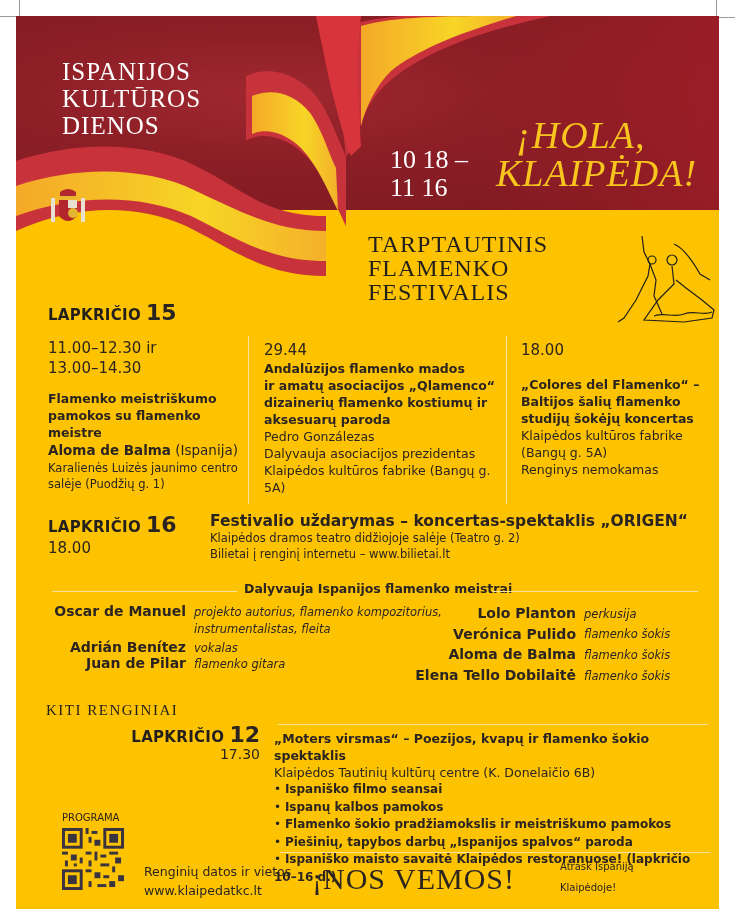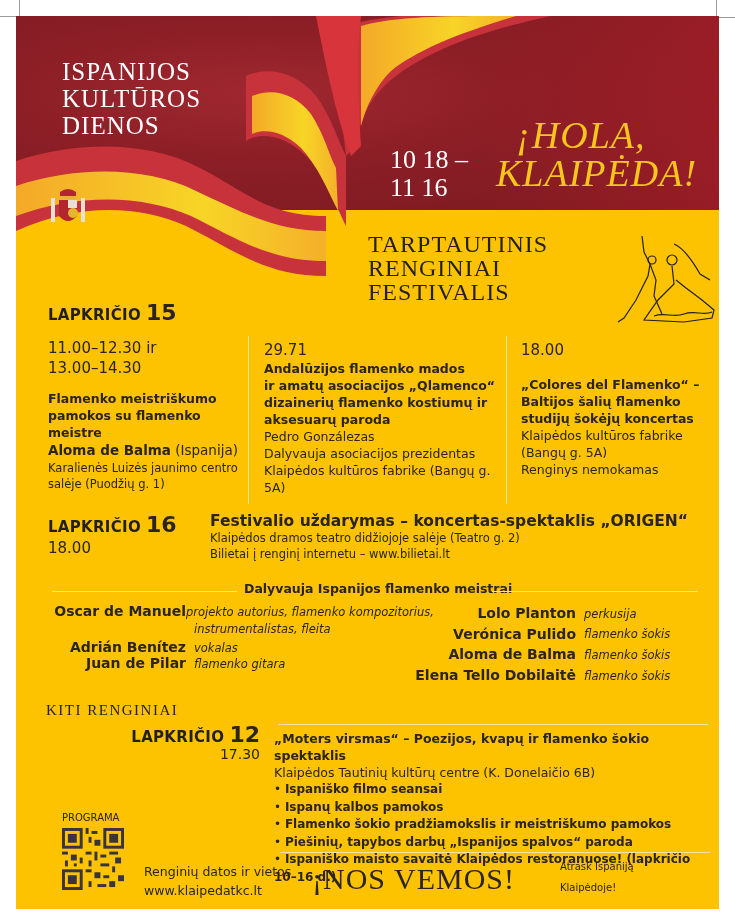--- a/index.html
+++ b/index.html
@@ -90,21 +90,21 @@
     <rect x="33" y="12" width="4" height="24" fill="#e8e0d0"></rect>
     <path d="M12,6 Q20,0 28,6 L28,10 L12,10 Z" fill="#b3262e"></path>
     <rect x="12" y="10" width="16" height="3" fill="#e3b530"></rect>
     <path d="M11,14 L29,14 L29,30 Q20,40 11,30 Z" fill="#b3262e"></path>
     <rect x="20" y="14" width="9" height="8" fill="#e8e0d0"></rect>
     <circle cx="25" cy="27" r="5" fill="#e3b530"></circle>
   </svg>
 
   <div class="abs serif festival">
     <div>TARPTAUTINIS</div>
-    <div>RENGINIAI</div>
+    <div>FLAMENKO</div>
     <div>FESTIVALIS</div>
   </div>
 
   <svg class="abs dancers" viewBox="0 0 105 100" fill="none" stroke="#231f1c" stroke-width="1.2">
     <path d="M28,6 L30,22 L36,34 L34,46 L22,70 L10,88 L4,92"></path>
     <circle cx="38" cy="30" r="4"></circle>
     <path d="M36,34 L42,50 L40,66 L48,84"></path>
     <path d="M60,14 C70,18 78,30 86,44 L96,50"></path>
     <circle cx="58" cy="30" r="5"></circle>
     <path d="M58,36 L60,54 L44,70 L30,90 L70,92 L98,88 L100,80 L88,70 L72,58 L62,50"></path>
@@ -123,21 +123,21 @@
     <div><b>Flamenko meistriškumo</b></div>
     <div><b>pamokos su flamenko meistre</b></div>
     <div style="font-size:13.5px;line-height:19px;"><b style="font-weight:600;">Aloma de Balma</b><span> (Ispanija)</span></div>
     <div class="small">Karalienės Luizės jaunimo centro</div>
     <div class="small">salėje (Puodžių g. 1)</div>
   </div>
 
   <div class="vline" style="left:232px;top:320px;height:168px;"></div>
 
   <div class="col" style="left:248px;top:324px;width:245px;">
-    <div class="time">29.71</div>
+    <div class="time">29.44</div>
     <div><b>Andalūzijos flamenko mados</b></div>
     <div><b>ir amatų asociacijos „Qlamenco“</b></div>
     <div><b>dizainerių flamenko kostiumų ir</b></div>
     <div><b>aksesuarų paroda</b></div>
     <div>Pedro Gonzálezas</div>
     <div>Dalyvauja asociacijos prezidentas</div>
     <div>Klaipėdos kultūros fabrike (Bangų g. 5A)</div>
   </div>
 
   <div class="vline" style="left:490px;top:320px;height:168px;"></div>
@@ -166,21 +166,21 @@
     <div class="small">Bilietai į renginį internetu – www.bilietai.lt</div>
   </div>
 
   <div class="hline" style="left:36px;top:575px;width:185px;"></div>
   <div class="abs" style="left:228px;top:565px;font-size:12.5px;font-weight:bold;">Dalyvauja Ispanijos flamenko meistrai</div>
   <div class="hline" style="left:476px;top:575px;width:206px;"></div>
 
   <div class="abs" style="left:30px;top:587px;">
     <div style="display:flex;align-items:baseline;">
       <div class="artist-name" style="width:140px;">Oscar de Manuel</div>
-      <div class="artist-role" style="">projekto autorius, flamenko kompozitorius,</div>
+      <div class="artist-role" style="margin-left:8px;">projekto autorius, flamenko kompozitorius,</div>
     </div>
     <div class="artist-role" style="margin-left:148px;line-height:20px;">instrumentalistas, fleita</div>
     <div style="display:flex;align-items:baseline;">
       <div class="artist-name" style="width:140px;">Adrián Benítez</div>
       <div class="artist-role" style="margin-left:8px;">vokalas</div>
     </div>
     <div style="display:flex;align-items:baseline;">
       <div class="artist-name" style="width:140px;">Juan de Pilar</div>
       <div class="artist-role" style="margin-left:8px;">flamenko gitara</div>
     </div>

